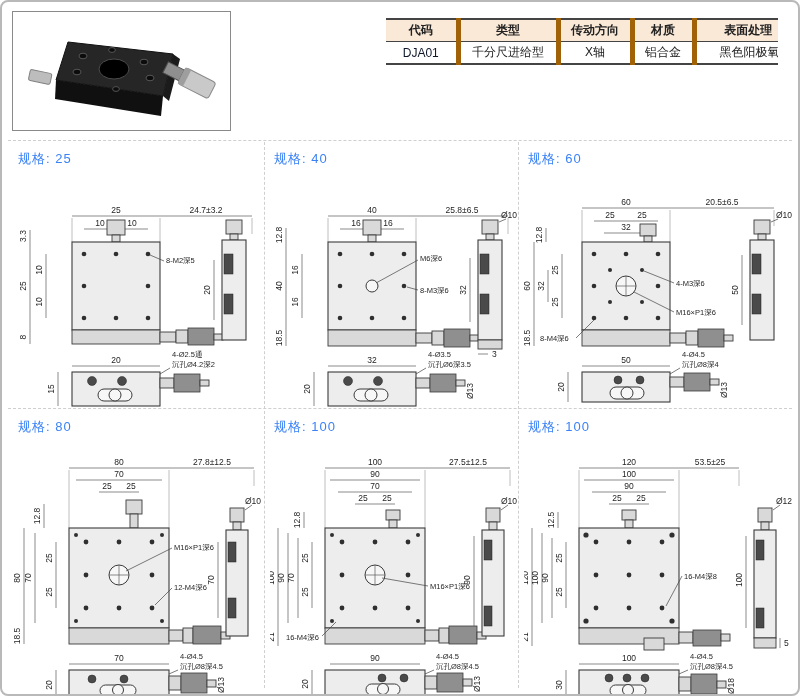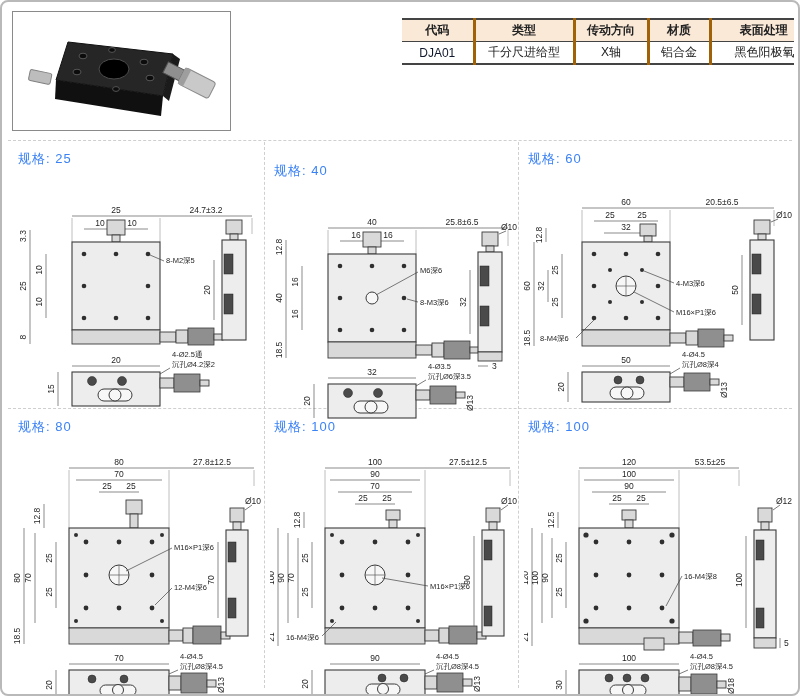--- a/index.html
+++ b/index.html
@@ -1,21 +1,21 @@
 <!DOCTYPE html>
 <html><head>
 <meta charset="utf-8">
 <style>
   html,body{margin:0;padding:0;background:#fff;font-family:"Liberation Sans","DejaVu Sans",sans-serif;}
   .page{position:relative;width:800px;height:696px;border:2px solid #b9b9b9;border-radius:8px;background:#fff;box-sizing:border-box;overflow:hidden;}
   
   .photo-box{position:absolute;left:10px;top:9px;width:217px;height:118px;border:1px solid #8a8a8a;background:#fff;}
   
-  .spec-table{position:absolute;left:400px;top:16px;width:392px;border-collapse:collapse;table-layout:fixed;font-size:12px;color:#222;}
-  .spec-table th,.spec-table td{border-left:3px solid #a16207;border-right:1px solid #999;text-align:center;padding:2px 1px;white-space:nowrap;overflow:hidden;}
+  .spec-table{position:absolute;left:384px;top:16px;width:392px;border-collapse:collapse;table-layout:fixed;font-size:12px;color:#222;}
+  .spec-table th,.spec-table td{border-left:5px solid #a16207;border-right:1px solid #999;text-align:center;padding:2px 1px;white-space:nowrap;overflow:hidden;}
   .spec-table th{background:#fbe9d8;font-weight:700;border-top:2px solid #444;border-bottom:1px solid #444;}
   .spec-table td{background:#fff;border-bottom:2px solid #444;}
   .spec-table th:first-child,.spec-table td:first-child{border-left:none;}
   .spec-table th:last-child,.spec-table td:last-child{border-right:none;padding-left:23px;}
   td.code{color:#0f172a;font-weight:400;}
   
   .div-h{position:absolute;left:6px;right:6px;height:0;border-top:1px dashed #cfcfcf;}
   .div-v{position:absolute;top:140px;bottom:6px;width:0;border-left:1px dashed #cfcfcf;}
   
   .cell{position:absolute;width:250px;}
@@ -168,21 +168,21 @@
           <text class="dt mid" transform="rotate(-90 40 219)" x="40" y="219">15</text>
         <g>
           <rect class="part" x="146" y="208" width="14" height="10"></rect>
             <rect class="knurl" x="160" y="204" width="26" height="18"></rect>
             <rect class="part" x="186" y="210" width="9" height="6"></rect>
         </g>
       </g>
     </svg>
   </div>
 
-  <div class="cell" style="left:268px;top:160px">
+  <div class="cell" style="left:268px;top:148px">
     <div class="spec-title">规格: 40</div>
     <svg width="250" height="244" viewBox="0 0 250 244">
       <g>
         <line class="ext" x1="58" y1="48" x2="58" y2="72"></line>
           <line class="ext" x1="146" y1="48" x2="146" y2="72"></line>
           <line class="ext" x1="238" y1="48" x2="238" y2="64"></line>
         <line class="ln" x1="58" y1="46" x2="146" y2="46"></line>
           <text class="dt mid" x="102" y="43">40</text>
         <line class="ln" x1="146" y1="46" x2="238" y2="46"></line>
           <text class="dt mid" x="192" y="43">25.8±6.5</text>

